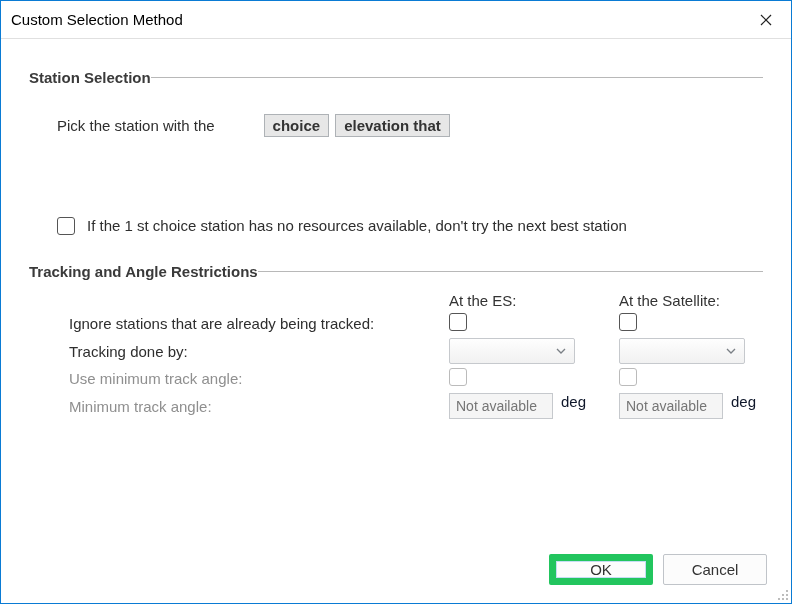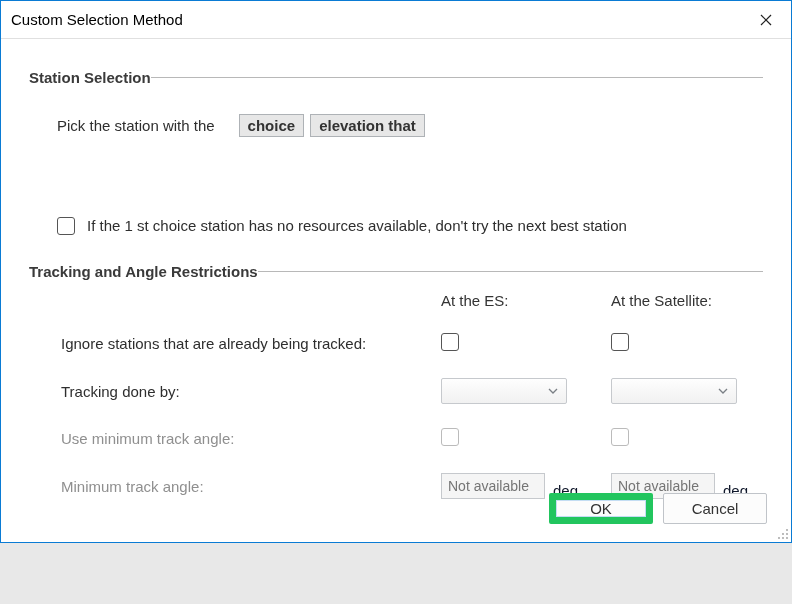--- a/index.html
+++ b/index.html
@@ -8,21 +8,21 @@
     padding: 0;
   }
   body {
     font-family: "Segoe UI", Tahoma, sans-serif;
     font-size: 15px;
     color: #2e2e2e;
     background: #e8e8e8;
   }
   .window {
     width: 792px;
-    height: 543px;
+    height: 604px;
     background: #fff;
     border: 1px solid #0a7bd4;
     position: relative;
     display: flex;
     flex-direction: column;
   }
   .titlebar {
     height: 38px;
     display: flex;
     align-items: center;
@@ -66,21 +66,21 @@
     white-space: nowrap;
   }
   .section-header .line {
     flex: 1;
     height: 1px;
     background: #b8b8b8;
   }
   .pick-row {
     display: flex;
     align-items: center;
-    gap: 16px;
+    gap: 41px;
     margin-left: 28px;
     margin-bottom: 80px;
   }
   .pick-row .lead {
     margin-right: 8px;
   }
   .selector-btn {
     background: #e7e7e7;
     border: 1px solid #aeb2b6;
     padding: 2px 8px;
@@ -111,23 +111,23 @@
     cursor: pointer;
     flex-shrink: 0;
   }
   .chk.disabled {
     border-color: #bbb;
     cursor: default;
   }
   .grid {
     display: grid;
     grid-template-columns: 380px 170px 170px;
-    row-gap: 24px;
-    align-items: center;
-    margin-left: 32px;
+    row-gap: 4px;
+    align-items: center;
+    margin-left: 40px;
   }
   .grid .hcell {
     font-size: 15px;
     color: #333;
   }
   .grid .lcell {
     padding-right: 10px;
   }
   .grid .lcell.dim {
     color: #8f8f8f;
@@ -153,21 +153,21 @@
     height: 26px;
     border: 1px solid #c6c9cd;
     background: #f5f5f5;
     color: #9a9a9a;
     font-size: 14px;
     padding: 0 6px;
     font-family: inherit;
   }
   .cell-inline {
     display: flex;
-    align-items: flex-end;
+    align-items: flex-start;
     gap: 8px;
   }
   .unit {
     font-size: 15px;
     color: #0f172a;
   }
   .buttons {
     position: absolute;
     right: 24px;
     bottom: 18px;

